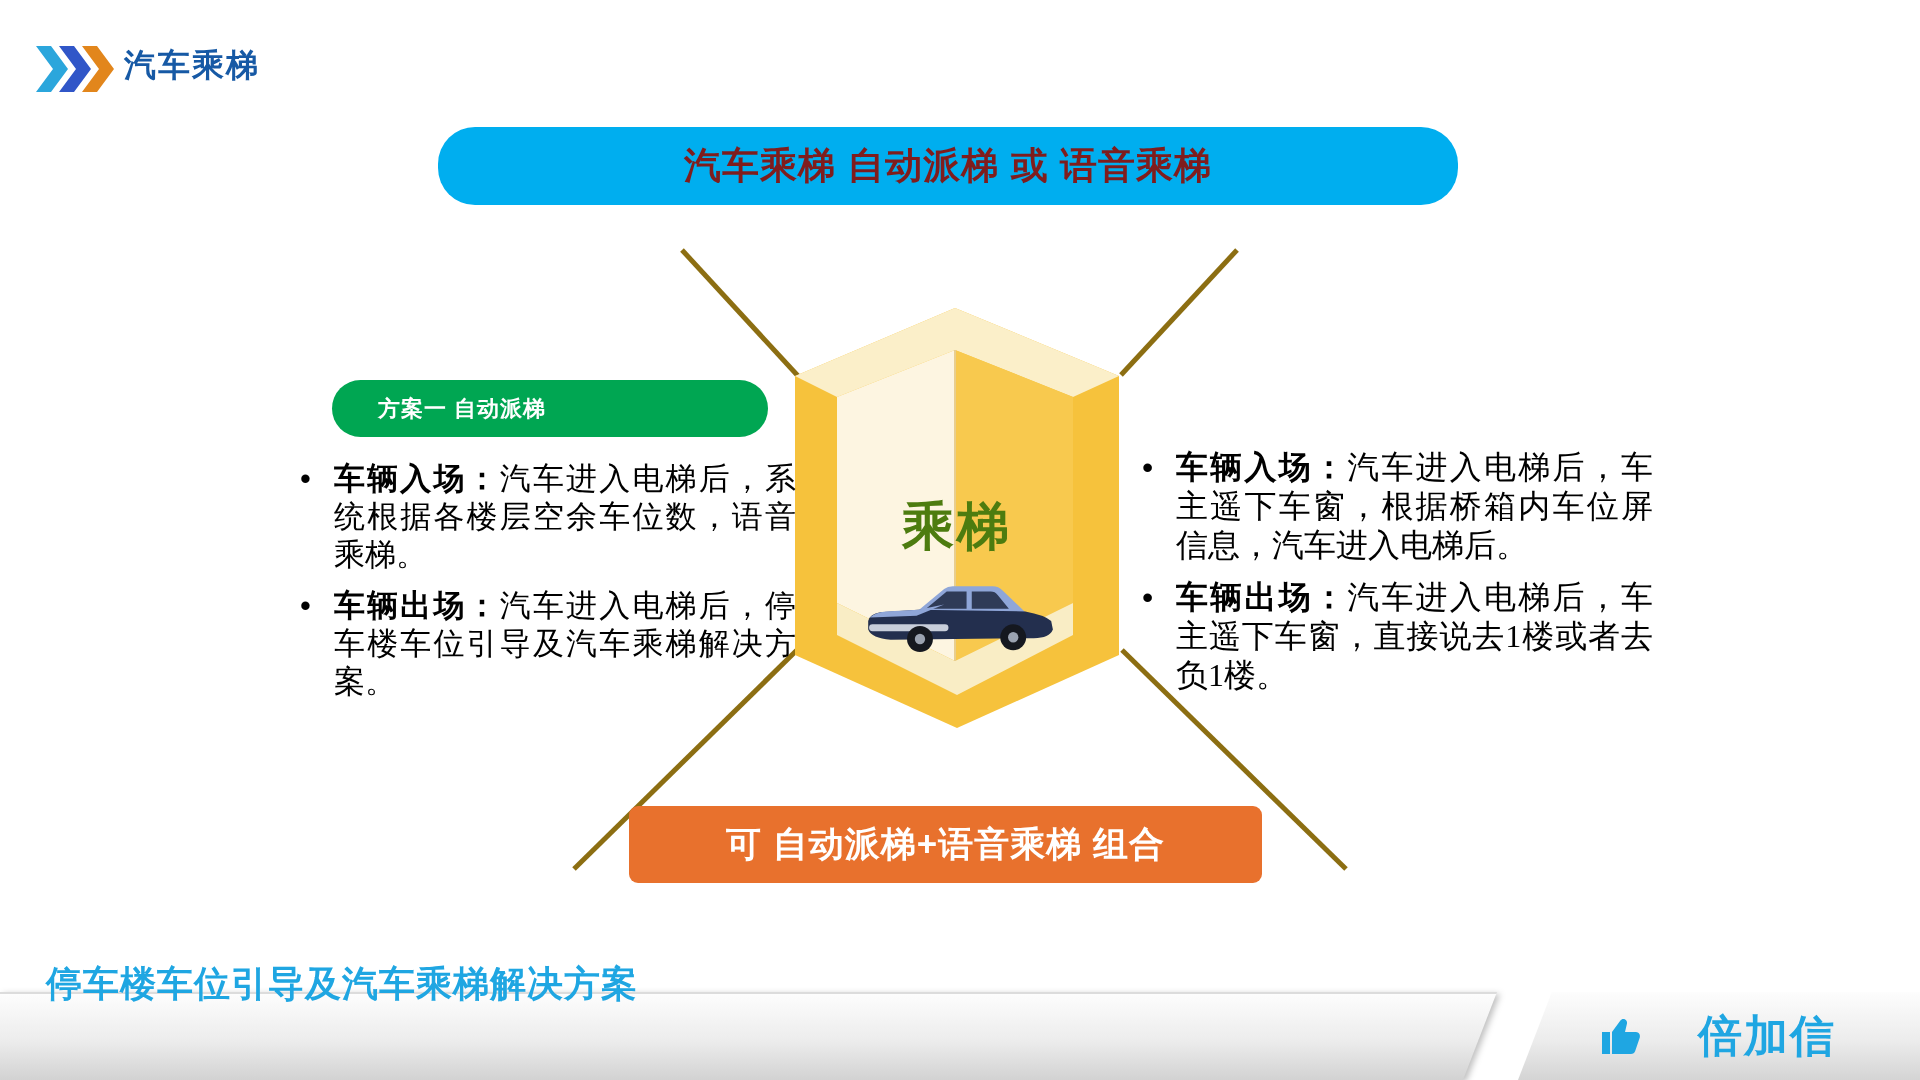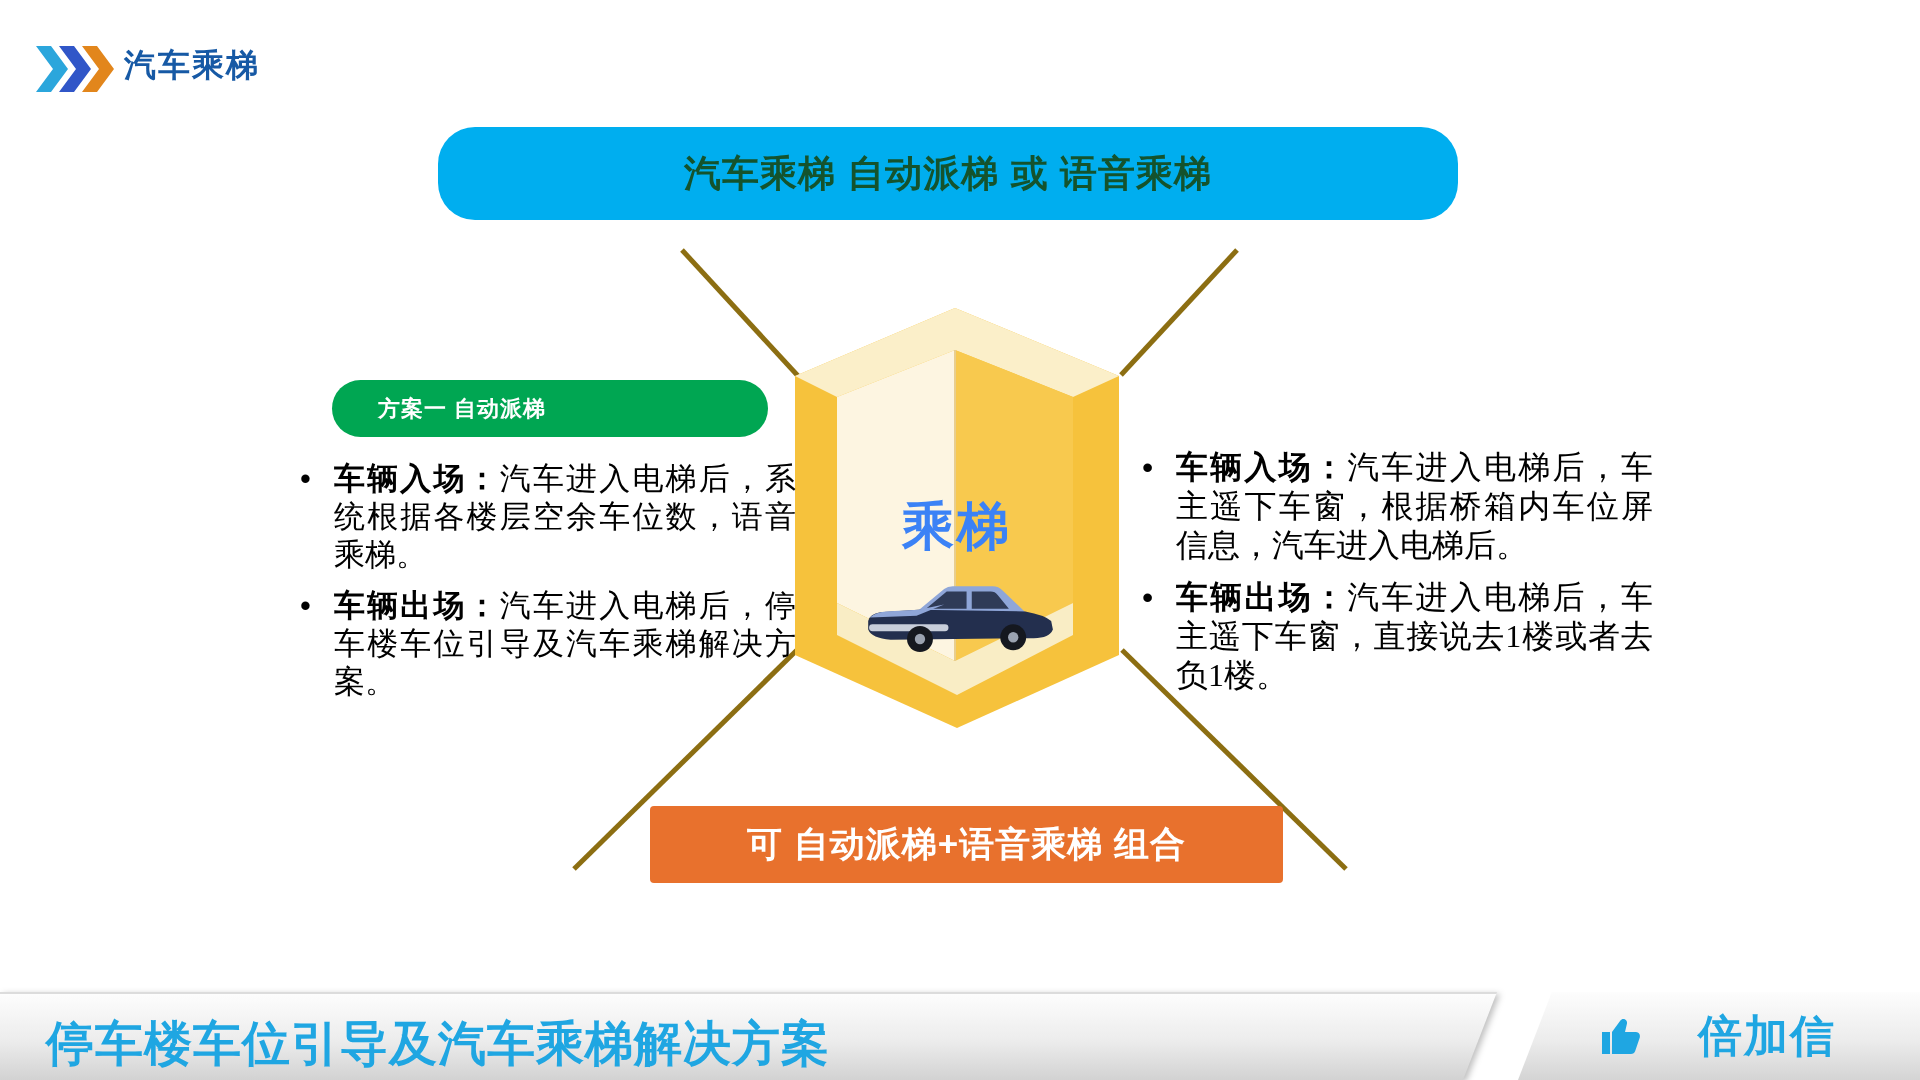--- a/index.html
+++ b/index.html
@@ -8,30 +8,30 @@
     overflow:hidden;font-family:"Liberation Sans",sans-serif;
   }
   
   .header-logo{position:absolute;left:36px;top:46px;width:84px;height:46px;}
   .header-title{
     position:absolute;left:124px;top:38px;font-size:32px;font-weight:bold;
     color:#1659A5;letter-spacing:2px;line-height:54px;
   }
   
   .top-banner{
-    position:absolute;left:438px;top:127px;width:1020px;height:93px;
+    position:absolute;left:438px;top:127px;width:1020px;height:78px;
     background:#00AEEF;border-radius:37px;display:flex;align-items:center;
-    justify-content:center;color:#14532d;font-size:37px;font-weight:bold;letter-spacing:1px;
+    justify-content:center;color:#7f1d1d;font-size:37px;font-weight:bold;letter-spacing:1px;
   }
   
   .lines-svg{position:absolute;left:0;top:0;width:1920px;height:1080px;pointer-events:none;}
   .box-svg{position:absolute;left:787px;top:303px;width:340px;height:430px;}
   .box-label{
     position:absolute;left:787px;top:492px;width:340px;text-align:center;
-    font-size:52px;font-weight:900;color:#3b82f6;letter-spacing:3px;
+    font-size:52px;font-weight:900;color:#4d7c0f;letter-spacing:3px;
   }
   .car-svg{position:absolute;left:858px;top:576px;width:212px;height:82px;}
   
   .plan-pill{
     position:absolute;height:57px;border-radius:29px;display:flex;align-items:center;
     color:#fff;font-size:22px;font-weight:bold;letter-spacing:1px;
   }
   .pill-green{left:332px;top:380px;width:436px;background:#00A652;padding-left:46px;box-sizing:border-box;}
   .pill-blue{left:1152px;top:369px;width:440px;background:#1C57E6;padding-left:56px;box-sizing:border-box;}
   
@@ -41,35 +41,35 @@
   .bullet{display:flex;margin-bottom:13px;}
   .bullet .dot{width:34px;flex:0 0 34px;font-family:"Liberation Sans",sans-serif;}
   .bullets-left .bullet{font-size:31px;line-height:38px;}
   .bullets-left .btext{width:462px;}
   .bullets-right .bullet{font-size:32px;line-height:39px;}
   .bullets-right .btext{width:477px;}
   .btext{text-align:justify;}
   .btext b{font-weight:bold;}
   
   .combo-banner{
-    position:absolute;left:650px;top:806px;width:633px;height:77px;background:#E8712D;
-    border-radius:4px;display:flex;align-items:center;justify-content:center;
+    position:absolute;left:629px;top:806px;width:633px;height:77px;background:#E8712D;
+    border-radius:9px;display:flex;align-items:center;justify-content:center;
     color:#fff;font-size:35px;font-weight:bold;letter-spacing:1px;
   }
   
   .footer-bar{
     position:absolute;left:0;top:992px;width:1497px;height:88px;
     background:linear-gradient(180deg,#fdfdfd 0%,#ececec 55%,#d2d2d2 100%);
     border-top:2px solid #dcdcdc;box-sizing:border-box;
     clip-path:polygon(0 0,100% 0,calc(100% - 34px) 100%,0 100%);
   }
   .footer-wrap{position:absolute;left:0;top:0;width:1920px;height:1080px;pointer-events:none;}
   .footer-shadow{filter:drop-shadow(3px 2px 3px rgba(0,0,0,0.25));}
   .footer-title{
-    position:absolute;left:46px;top:1012px;font-size:48px;font-weight:bold;
+    position:absolute;left:46px;top:960px;font-size:36px;font-weight:bold;
     color:#1FA6E2;letter-spacing:1px;text-align:center;
   }
   .footer-right{
     position:absolute;left:1518px;top:992px;width:402px;height:88px;
     background:linear-gradient(180deg,#fdfdfd 0%,#ececec 55%,#d4d4d4 100%);
     clip-path:polygon(34px 0,100% 0,100% 100%,0 100%);
     display:flex;align-items:center;padding-left:80px;box-sizing:border-box;
   }
   .brand-icon{width:48px;height:48px;margin-right:10px;}
   .brand-text{font-size:44px;font-weight:bold;color:#1FA6E2;letter-spacing:2px;margin-left:42px;}

